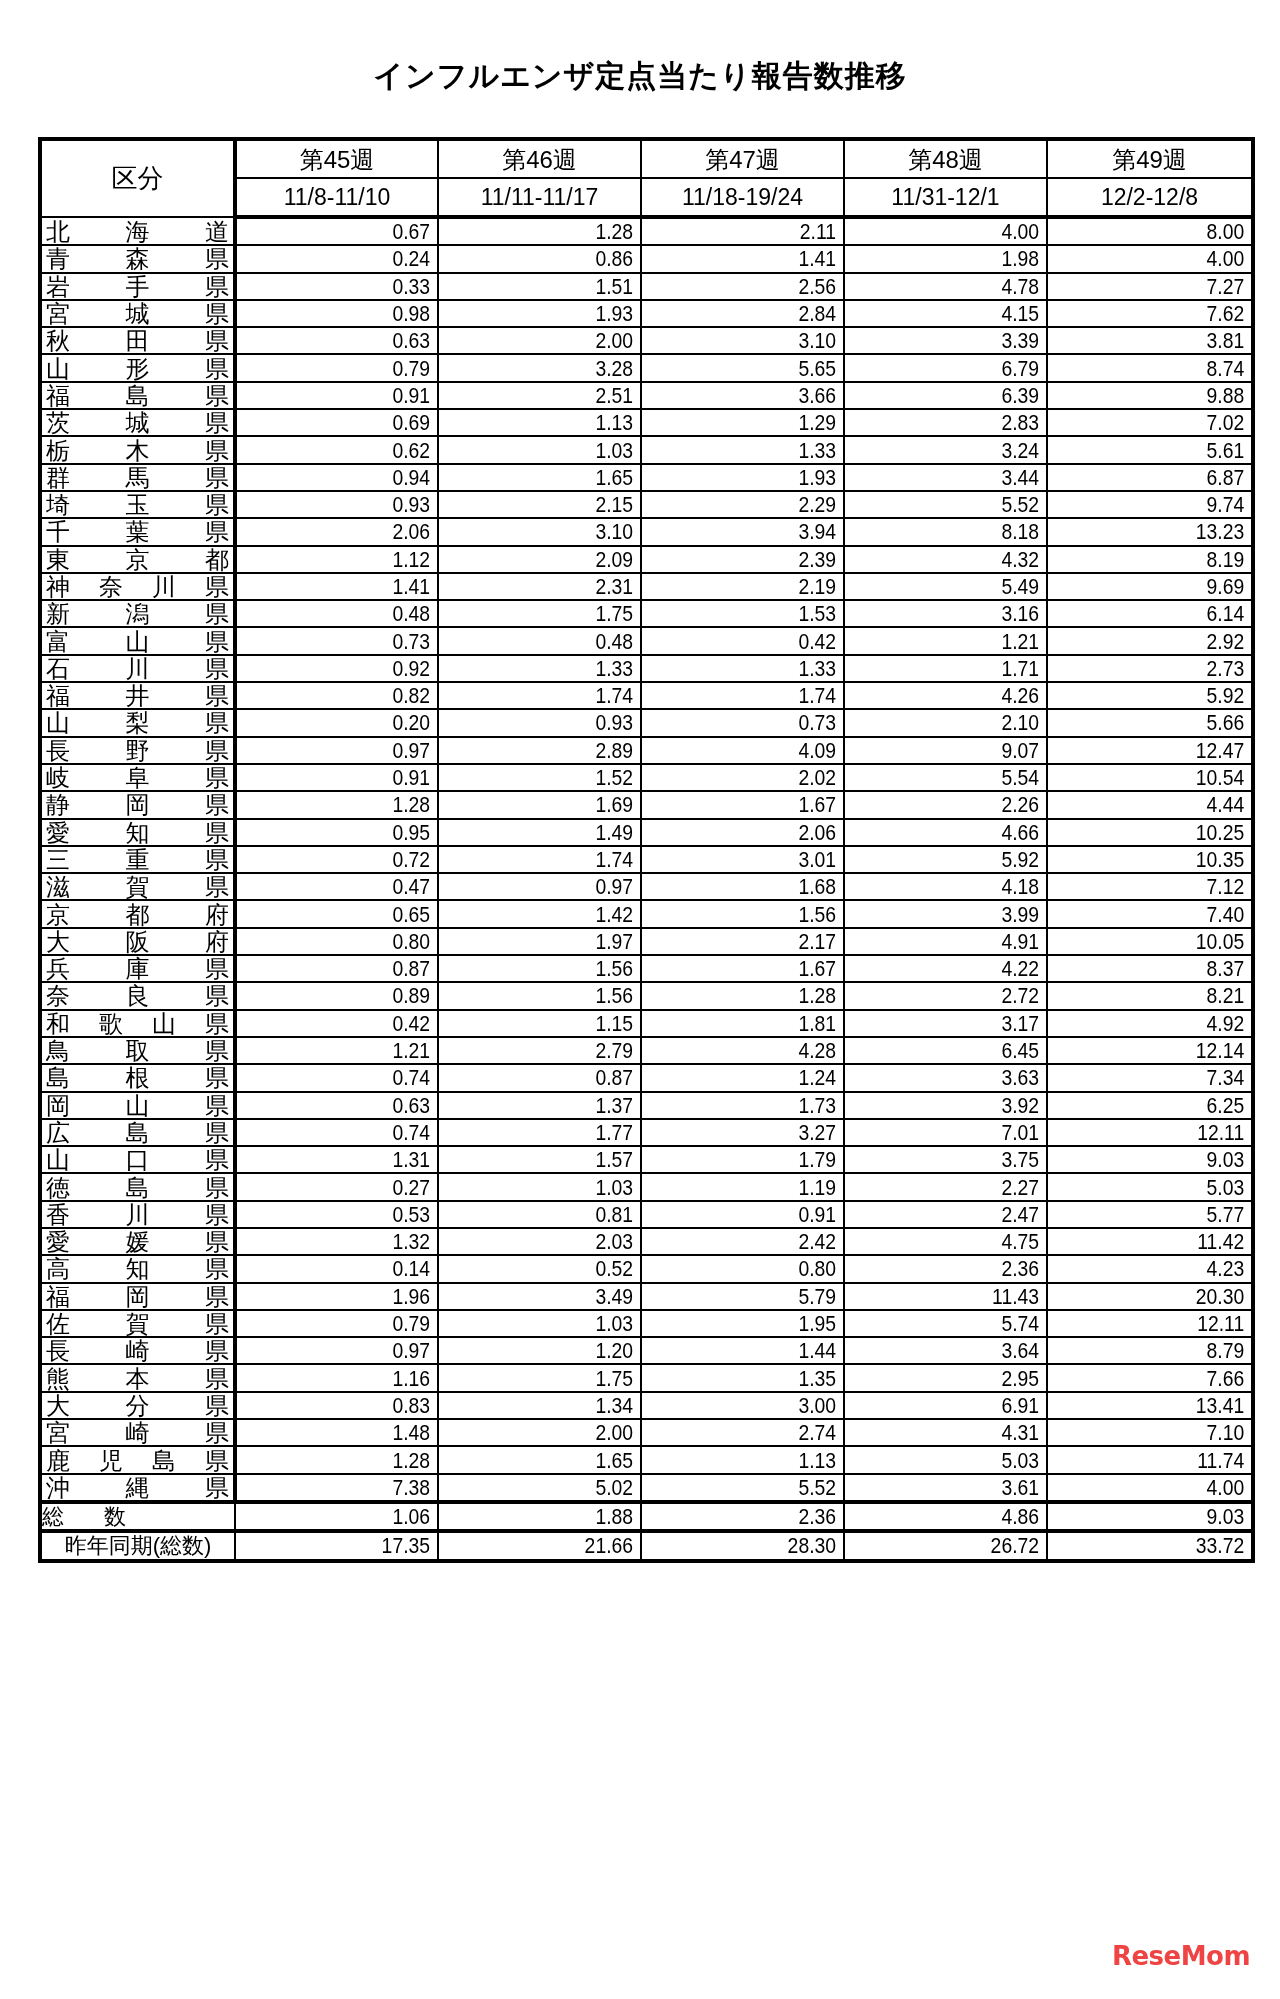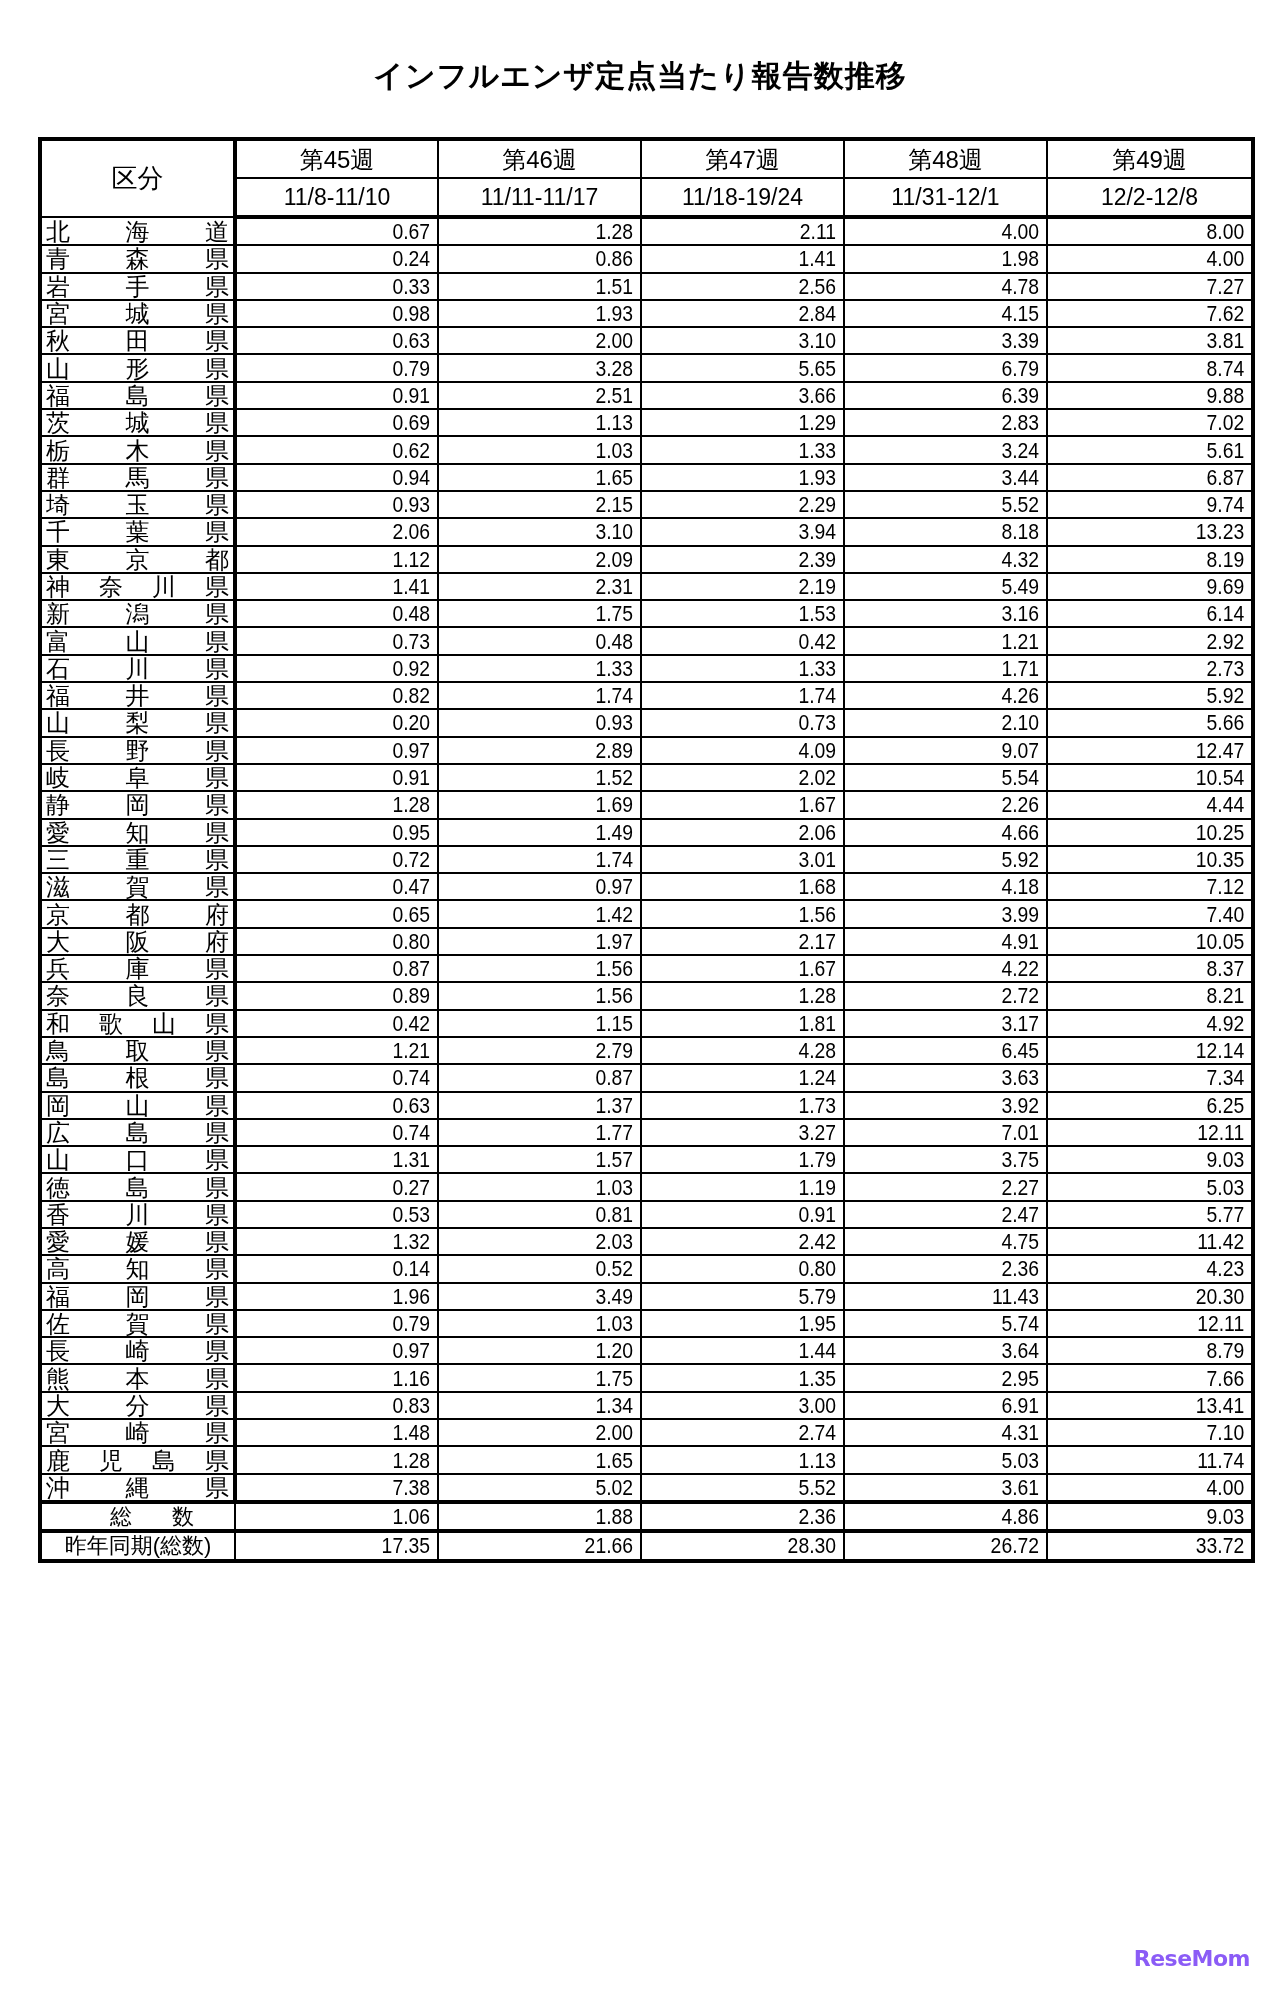--- a/index.html
+++ b/index.html
@@ -25,26 +25,26 @@
   }
   table.main th.week { height: 36px; font-size: 24px; text-align: center; }
   table.main th.range { height: 36px; font-size: 23px; }
   table.main th.cat { font-size: 26px; border-right: 4px solid #000; }
   table.main thead tr:last-child th { border-bottom: 4px solid #000; }
   td.name { border-right: 4px solid #000 !important; padding: 0 4px !important; }
   .name-inner { display: flex; justify-content: space-between; font-size: 24px; }
   td.num { text-align: right; padding-right: 8px !important; transform: scaleX(0.88); transform-origin: right; }
   tr.total td { border-top: 4px solid #000; }
   tr.lastyear td { border-top: 4px solid #000; }
-  td.total-name { text-align: right; letter-spacing: 40px; font-size: 24px; }
+  td.total-name { text-align: left; letter-spacing: 40px; font-size: 24px; }
   td.ly-name { text-align: center; font-size: 23px; }
   .watermark {
     position: absolute; right: 30px; bottom: 28px;
-    font-family: "DejaVu Sans", sans-serif; font-weight: bold; font-size: 22px;
-    color: #8b5cf6; letter-spacing: -0.5px;
+    font-family: "DejaVu Sans", sans-serif; font-weight: bold; font-size: 26px;
+    color: #ef4444; letter-spacing: -0.5px;
   }
 </style>
 </head>
 <body>
 
 <div class="title">インフルエンザ定点当たり報告数推移</div>
 
 <table class="main">
   <colgroup>
     <col style="width:195px">

